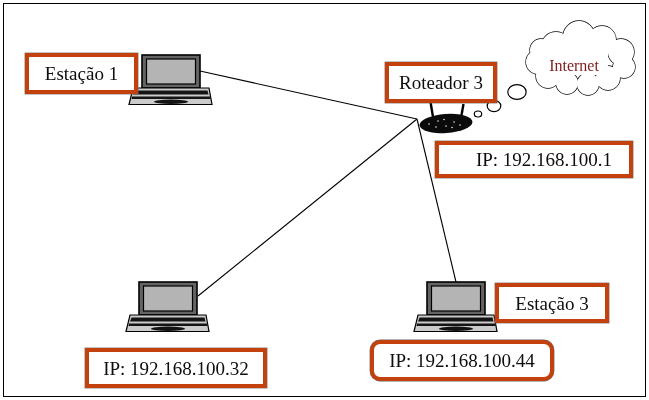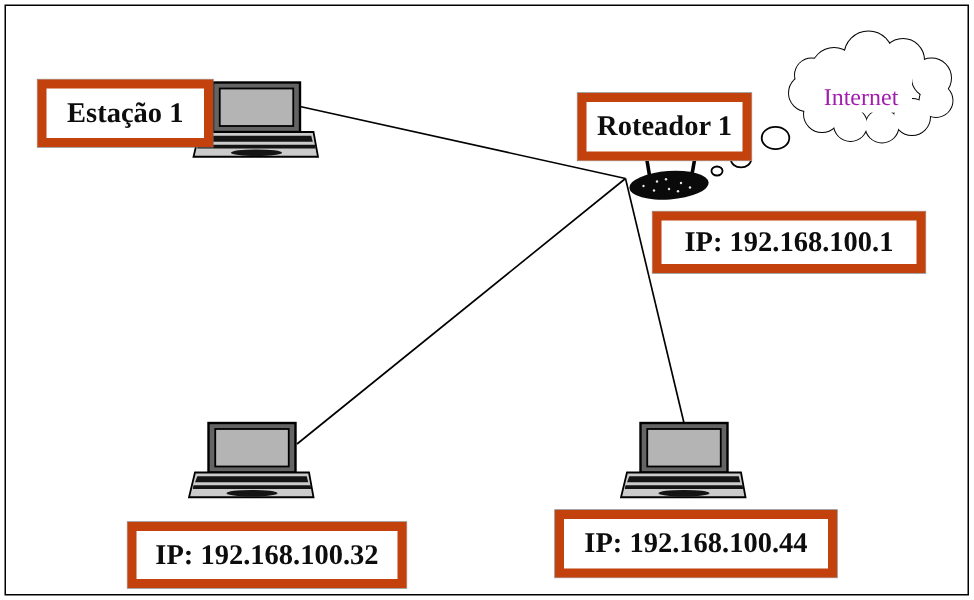--- a/index.html
+++ b/index.html
@@ -21,48 +21,47 @@
     border: 1.5px solid #000000;
   }
   #net-svg {
     position: absolute;
     left: 0; top: 0;
     width: 649px; height: 400px;
   }
   .box {
     position: absolute;
     background: #ffffff;
-    border: 6px solid #c2410c;
+    border: 4px solid #c2410c;
     box-shadow: 0 0 0 0.4px #6b6b6b;
     display: flex;
     align-items: center;
     justify-content: center;
     font-size: 19px;
     color: #0d0d0d;
     white-space: nowrap;
     line-height: 1;
-    font-weight: bold;
   }
   #station1-label { left: 25px;  top: 53px;  width: 105px; height: 33px; }
   #station1-ip    { left: 83px;  top: 113px; width: 177px; height: 30px; }
   #router-label   { left: 385px; top: 62px;  width: 104px; height: 33px; }
-  #router-ip      { left: 435px; top: 141px; width: 170px; height: 29px; }
+  #router-ip      { left: 435px; top: 141px; width: 170px; height: 29px; padding-left: 20px; }
   #station2-label { left: 24px;  top: 281px; width: 106px; height: 33px; }
   #station2-ip    { left: 85px;  top: 348px; width: 174px; height: 32px; }
   #station3-label { left: 495px; top: 283px; width: 106px; height: 32px; }
-  #station3-ip    { left: 370px; top: 340px; width: 176px; height: 33px; }
+  #station3-ip    { left: 370px; top: 340px; width: 176px; height: 33px; border-radius: 10px; }
   #internet-label {
     position: absolute;
     left: 540px; top: 57px;
     width: 68px; height: 18px;
     display: flex;
     align-items: center;
     justify-content: center;
     font-size: 16px;
-    color: #a21caf;
+    color: #7f1d1d;
     white-space: nowrap;
   }
 </style>
 </head>
 <body>
 
 <div id="stage">
   <div id="frame"></div>
 
   <svg id="net-svg" viewBox="0 0 649 400">
@@ -150,19 +149,20 @@
         <circle cx="541" cy="50" r="11"></circle>
         <rect x="548" y="45" width="60" height="30"></rect>
       </g>
     </g>
   </svg>
 
   <div id="internet-label">Internet</div>
 
   <div class="box" id="station1-label">Estação 1</div>
 
-  <div class="box" id="router-label">Roteador 1</div>
+  <div class="box" id="router-label">Roteador 3</div>
   <div class="box" id="router-ip">IP: 192.168.100.1</div>
 
   <div class="box" id="station2-ip">IP: 192.168.100.32</div>
 
+  <div class="box" id="station3-label">Estação 3</div>
   <div class="box" id="station3-ip">IP: 192.168.100.44</div>
 </div>
 
 </body></html>

